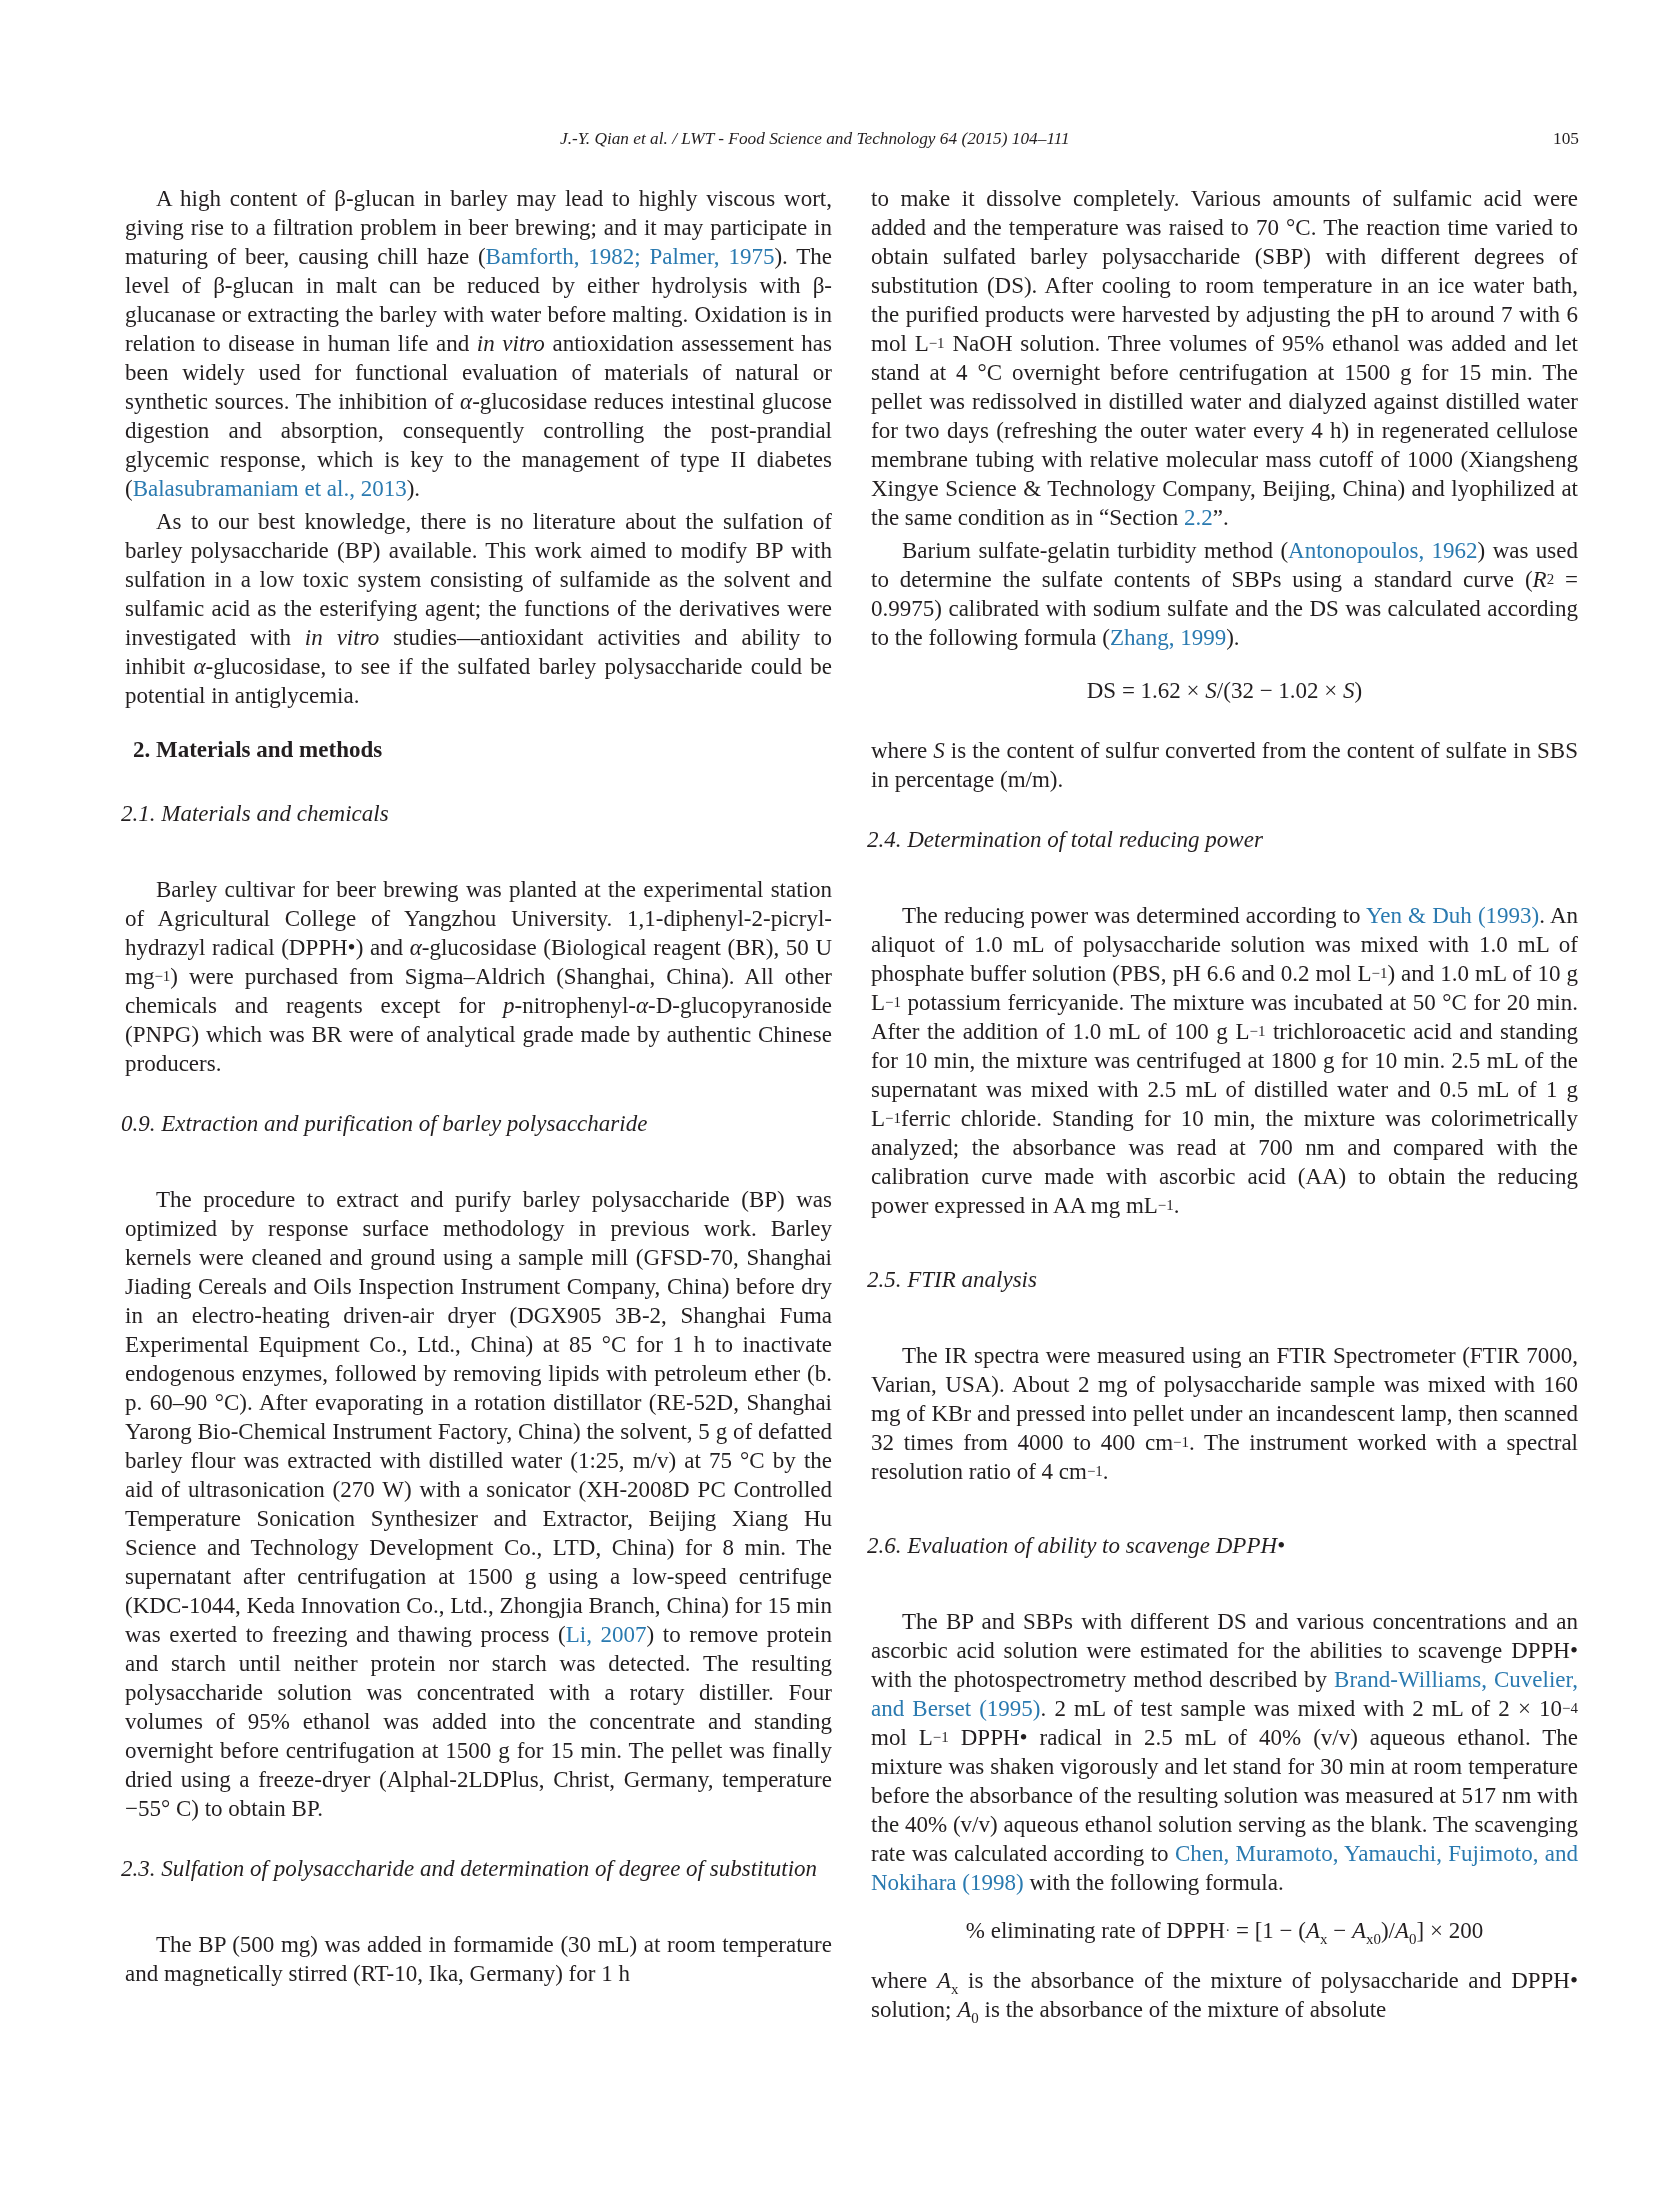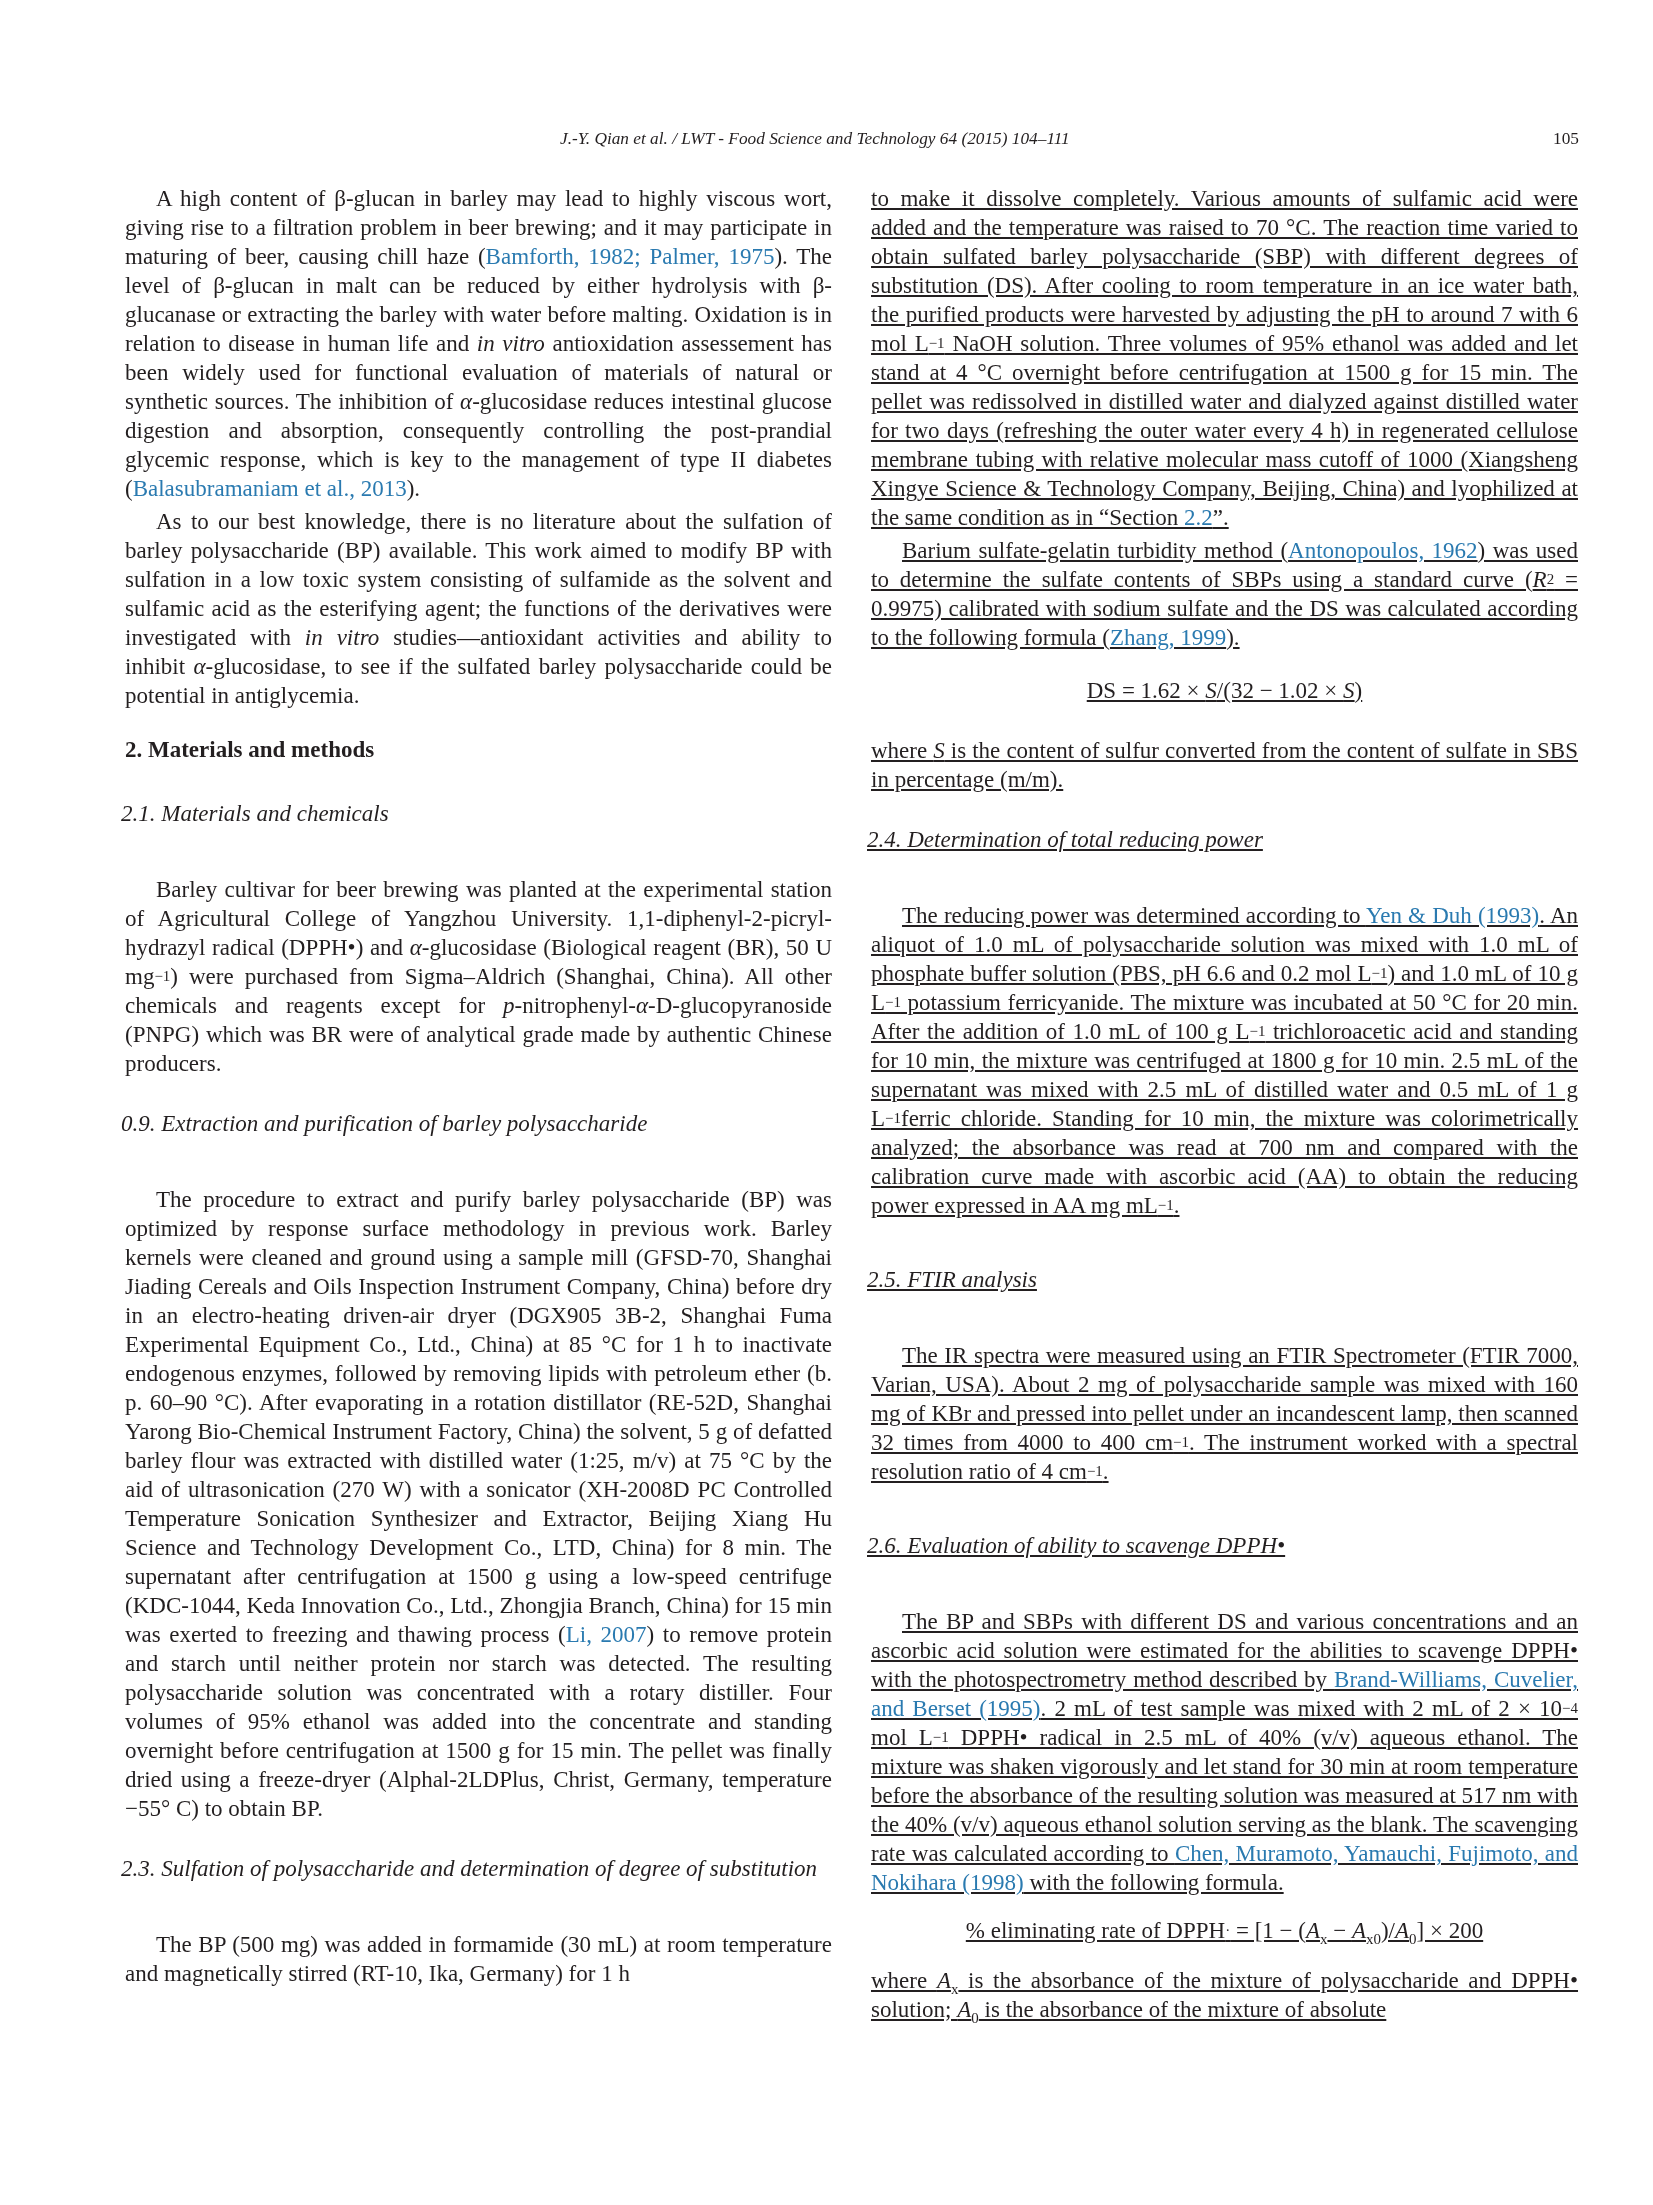--- a/index.html
+++ b/index.html
@@ -12,25 +12,25 @@
     position: absolute; top: 129px; left: 0; width: 1654px; height: 27px;
     font-size: 17.3px; font-style: italic;
   }
   .header .running { position: absolute; left: 560px; top: 0; }
   .header .pageno { position: absolute; left: 1553px; top: 0; font-style: normal; }
   .col {
     position: absolute; top: 180px; width: 715px;
     font-size: 23px; line-height: 29px; text-align: justify;
   }
   .col.left { left: 121px; }
-  .col.right { left: 867px; text-decoration: underline; }
+  .col.right { left: 867px; }
   p { margin: 4px; text-indent: 31px; hyphens: manual; }
   p.noindent { text-indent: 0; }
   a, .ref { color: #2a7ab0; text-decoration: none; }
-  .h2 { font-weight: bold; margin: 25px 0 0 4px; font-size: 23px; }
+  .h2 { font-weight: bold; margin: 25px 0 0 12px; font-size: 23px; }
   .h3 { font-style: italic; margin: 0; font-size: 23px; text-align: left; }
   .gap-after-h2 { height: 35px; }
   .gap-after-h3 { height: 43px; }
   .gap-para { height: 27px; }
   .eq { margin: 0; text-indent: 0; text-align: center; font-family: "Liberation Serif", serif; }
   sup { font-size: 65%; line-height: 0; position: relative; top: -0.2em; vertical-align: baseline; }
   sub { font-size: 65%; line-height: 0; }
   em { font-style: italic; }
 </style>
 </head>

